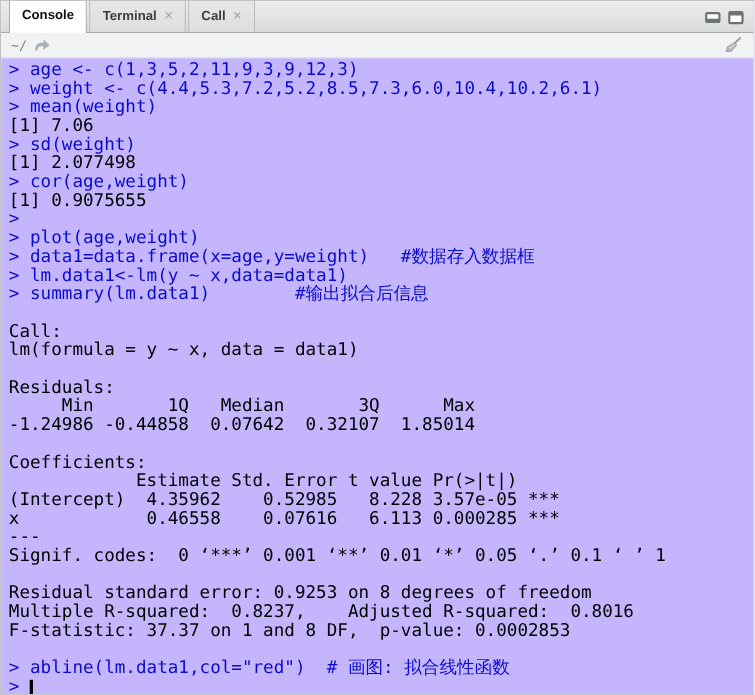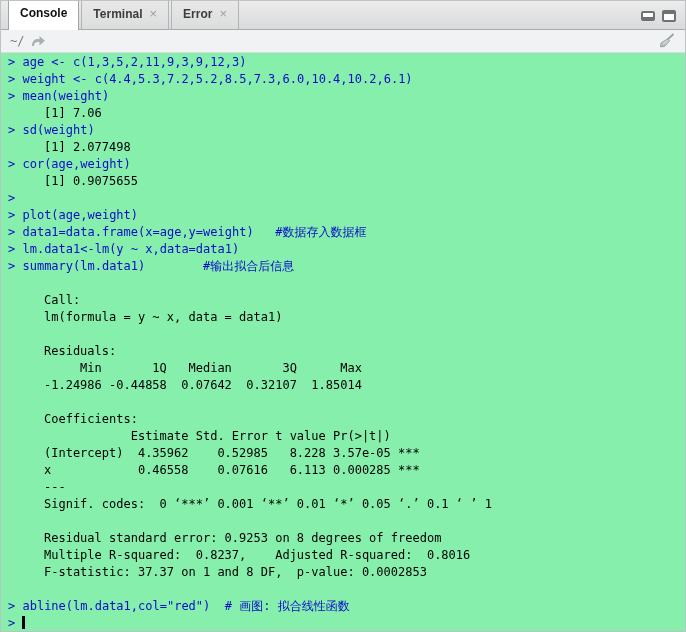--- a/index.html
+++ b/index.html
@@ -18,43 +18,43 @@
   .btn-min { width:14px; height:10px; border:2px solid #6d7275; border-bottom-width:4px; border-radius:2px; background:#fdfdfd; }
   .btn-max { width:14px; height:12px; border:2px solid #6d7275; border-top-width:4px; border-radius:2px; background:#fdfdfd; }
 
   
   .toolbar { height:23px; flex:0 0 23px; background:#f1f2f3; border-bottom:1px solid #d9dbdc; display:flex; align-items:center; padding:0 9px; }
   .wd { font-family:"DejaVu Sans Mono",monospace; font-size:12px; color:#7c7c7c; margin-right:4px; }
   .spacer { flex:1; }
   .icon-btn { display:flex; align-items:center; justify-content:center; width:20px; height:20px; }
 
   
-  .console { flex:1; background:#86efac; padding:1px 0 0 7px; overflow:hidden;
-             font-family:"DejaVu Sans Mono","DejaVu Sans",monospace; font-size:12px; line-height:17px;
+  .console { flex:1; background:#c4b5fd; padding:1px 0 0 7px; overflow:hidden;
+             font-family:"DejaVu Sans Mono","DejaVu Sans",monospace; font-size:16px; line-height:17px;
              white-space:pre; cursor:text; }
   .line { min-height:17px; }
   .cmd { color:var(--cmd-color,#0000CC); }
-  .out { color:var(--out-color,#000);margin-left:36px; }
+  .out { color:var(--out-color,#000); }
   .cursor { display:inline-block; width:3px; height:13px; background:#000; vertical-align:-2px; }
 </style>
 </head>
 <body style="--cmd-color: #0B0BCB; --out-color: #000000;">
 
 <div class="pane">
 
   <div class="tabbar">
     <div class="tab active">
       <span>Console</span>
     </div>
     <div class="tab">
       <span>Terminal</span>
       <span class="close">×</span>
     </div>
     <div class="tab">
-      <span>Error</span>
+      <span>Call</span>
       <span class="close">×</span>
     </div>
     <div class="win-controls">
       <span class="btn-min"></span>
       <span class="btn-max"></span>
     </div>
   </div>
 
   <div class="toolbar">
     <span class="wd">~/</span>

